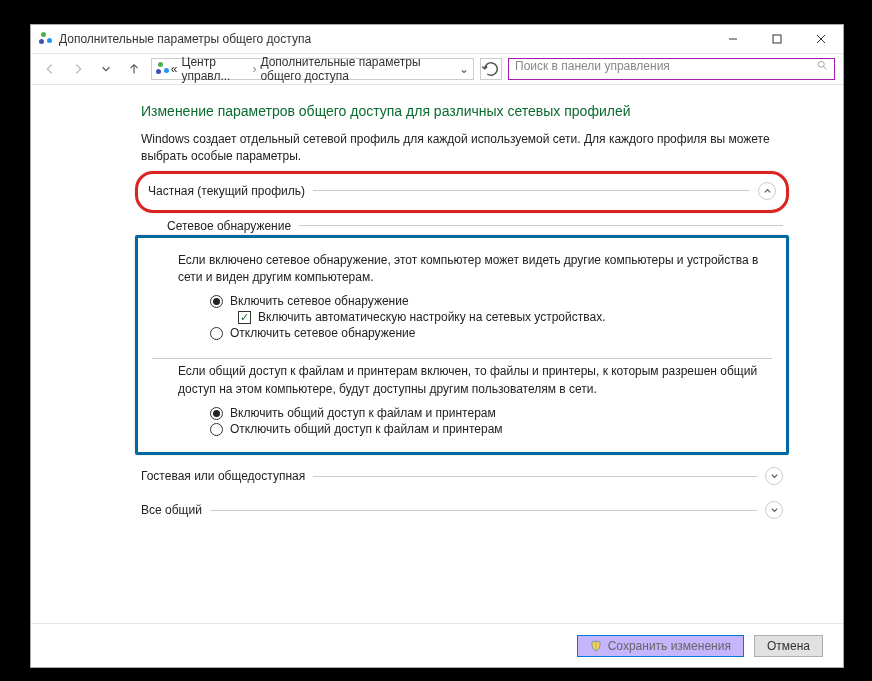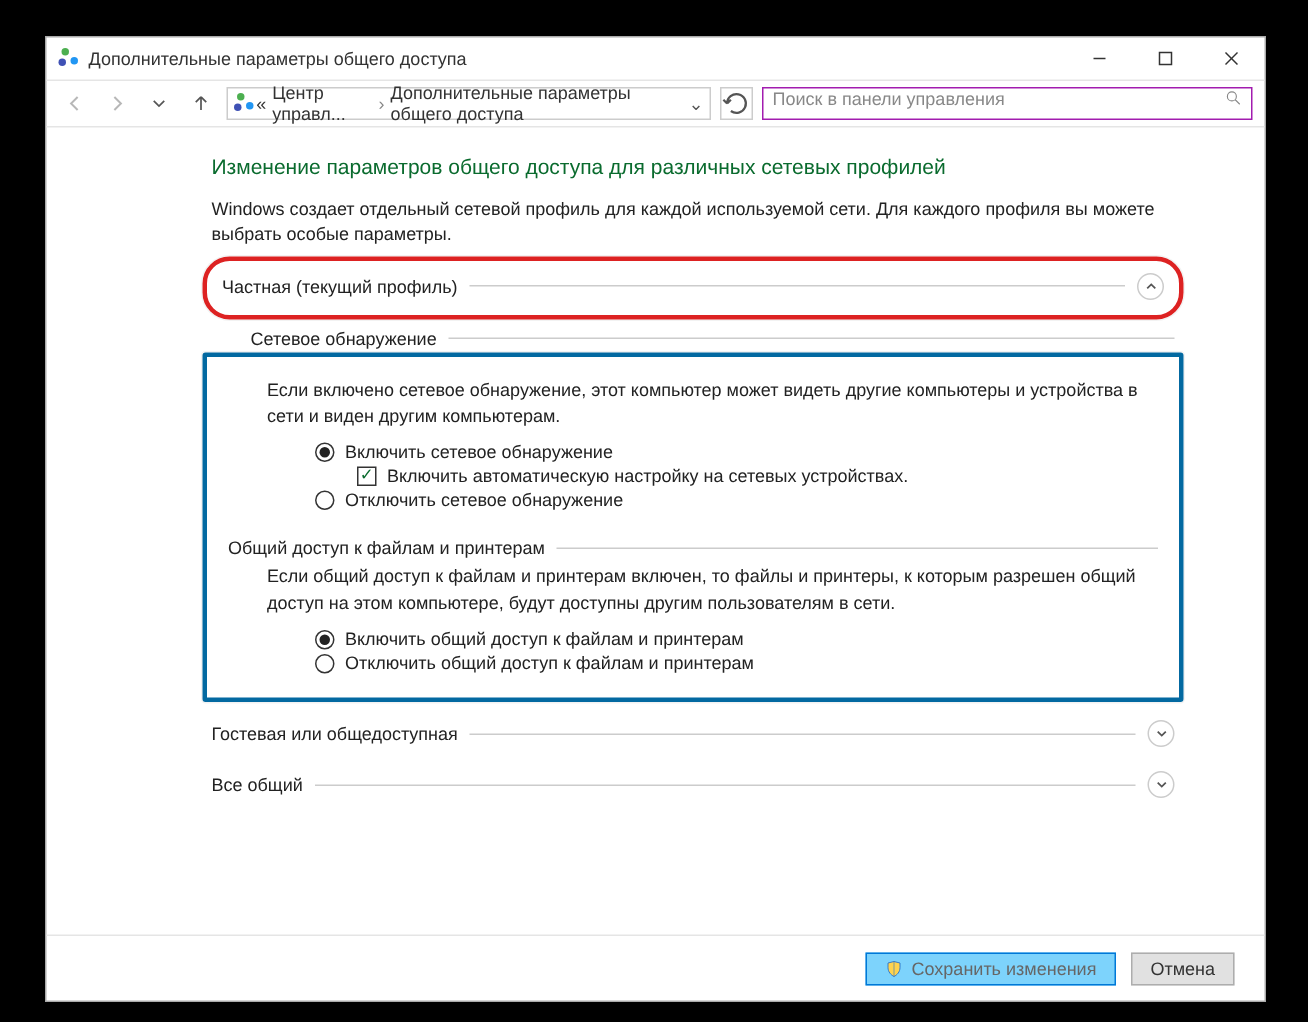--- a/index.html
+++ b/index.html
@@ -42,21 +42,21 @@
 .hl2 { border:3px solid #0369a1; border-radius:2px; padding:10px 14px 14px; margin: 0 -6px; box-shadow:0 0 0 1px rgba(0,0,0,.05); }
 .body-text { font-size:12px; color:#222; line-height:1.45; margin:4px 0 8px 26px; }
 .radio-row, .check-row { font-size:12px; color:#222; display:flex; align-items:center; gap:7px; margin:2px 0 2px 58px; }
 .check-row { margin-left: 86px; }
 .radio { width:13px; height:13px; border:1px solid #333; border-radius:50%; display:flex; align-items:center; justify-content:center; background:#fff; }
 .radio.checked::after{ content:""; width:7px; height:7px; background:#222; border-radius:50%; }
 .checkbox { width:13px; height:13px; border:1px solid #333; background:#fff; display:flex; align-items:center; justify-content:center; color:#0a6b2e; font-size:11px; line-height:1; }
 .group2 { margin-top: 18px; }
 .footer { border-top:1px solid #e5e5e5; height:44px; display:flex; align-items:center; justify-content:flex-end; padding:0 20px; gap:10px; }
 .btn { height:22px; padding:0 12px; font-size:12px; border:1px solid #adadad; background:#e1e1e1; color:#333; display:flex; align-items:center; gap:6px; }
-.btn.primary { background:#7dd3fc; border-color:#0078d7; color:#666; }
+.btn.primary { background:#c4b5fd; border-color:#0078d7; color:#666; }
 .btn .shield{ width:12px;height:12px; }
 </style>
 </head>
 <body>
 
 <div class="window">
   <div class="titlebar">
     <span class="app-icon"></span>
     <span class="title">Дополнительные параметры общего доступа</span>
     <div class="winctrl">
@@ -154,21 +154,20 @@
           <span class="checkbox">✓</span>
           <span>Включить автоматическую настройку на сетевых устройствах.</span>
         </div>
         <div class="radio-row">
           <span class="radio"></span>
           <span>Отключить сетевое обнаружение</span>
         </div>
 
         <div class="group2">
           <div class="section-sub" style="margin-left:0">
-            <span>Общий доступ к файлам и принтерам</span>
             <span class="line"></span>
           </div>
           <p class="body-text">Если общий доступ к файлам и принтерам включен, то файлы и принтеры, к которым разрешен общий доступ на этом компьютере, будут доступны другим пользователям в сети.</p>
           <div class="radio-row">
             <span class="radio checked"></span>
             <span>Включить общий доступ к файлам и принтерам</span>
           </div>
           <div class="radio-row">
             <span class="radio"></span>
             <span>Отключить общий доступ к файлам и принтерам</span>

